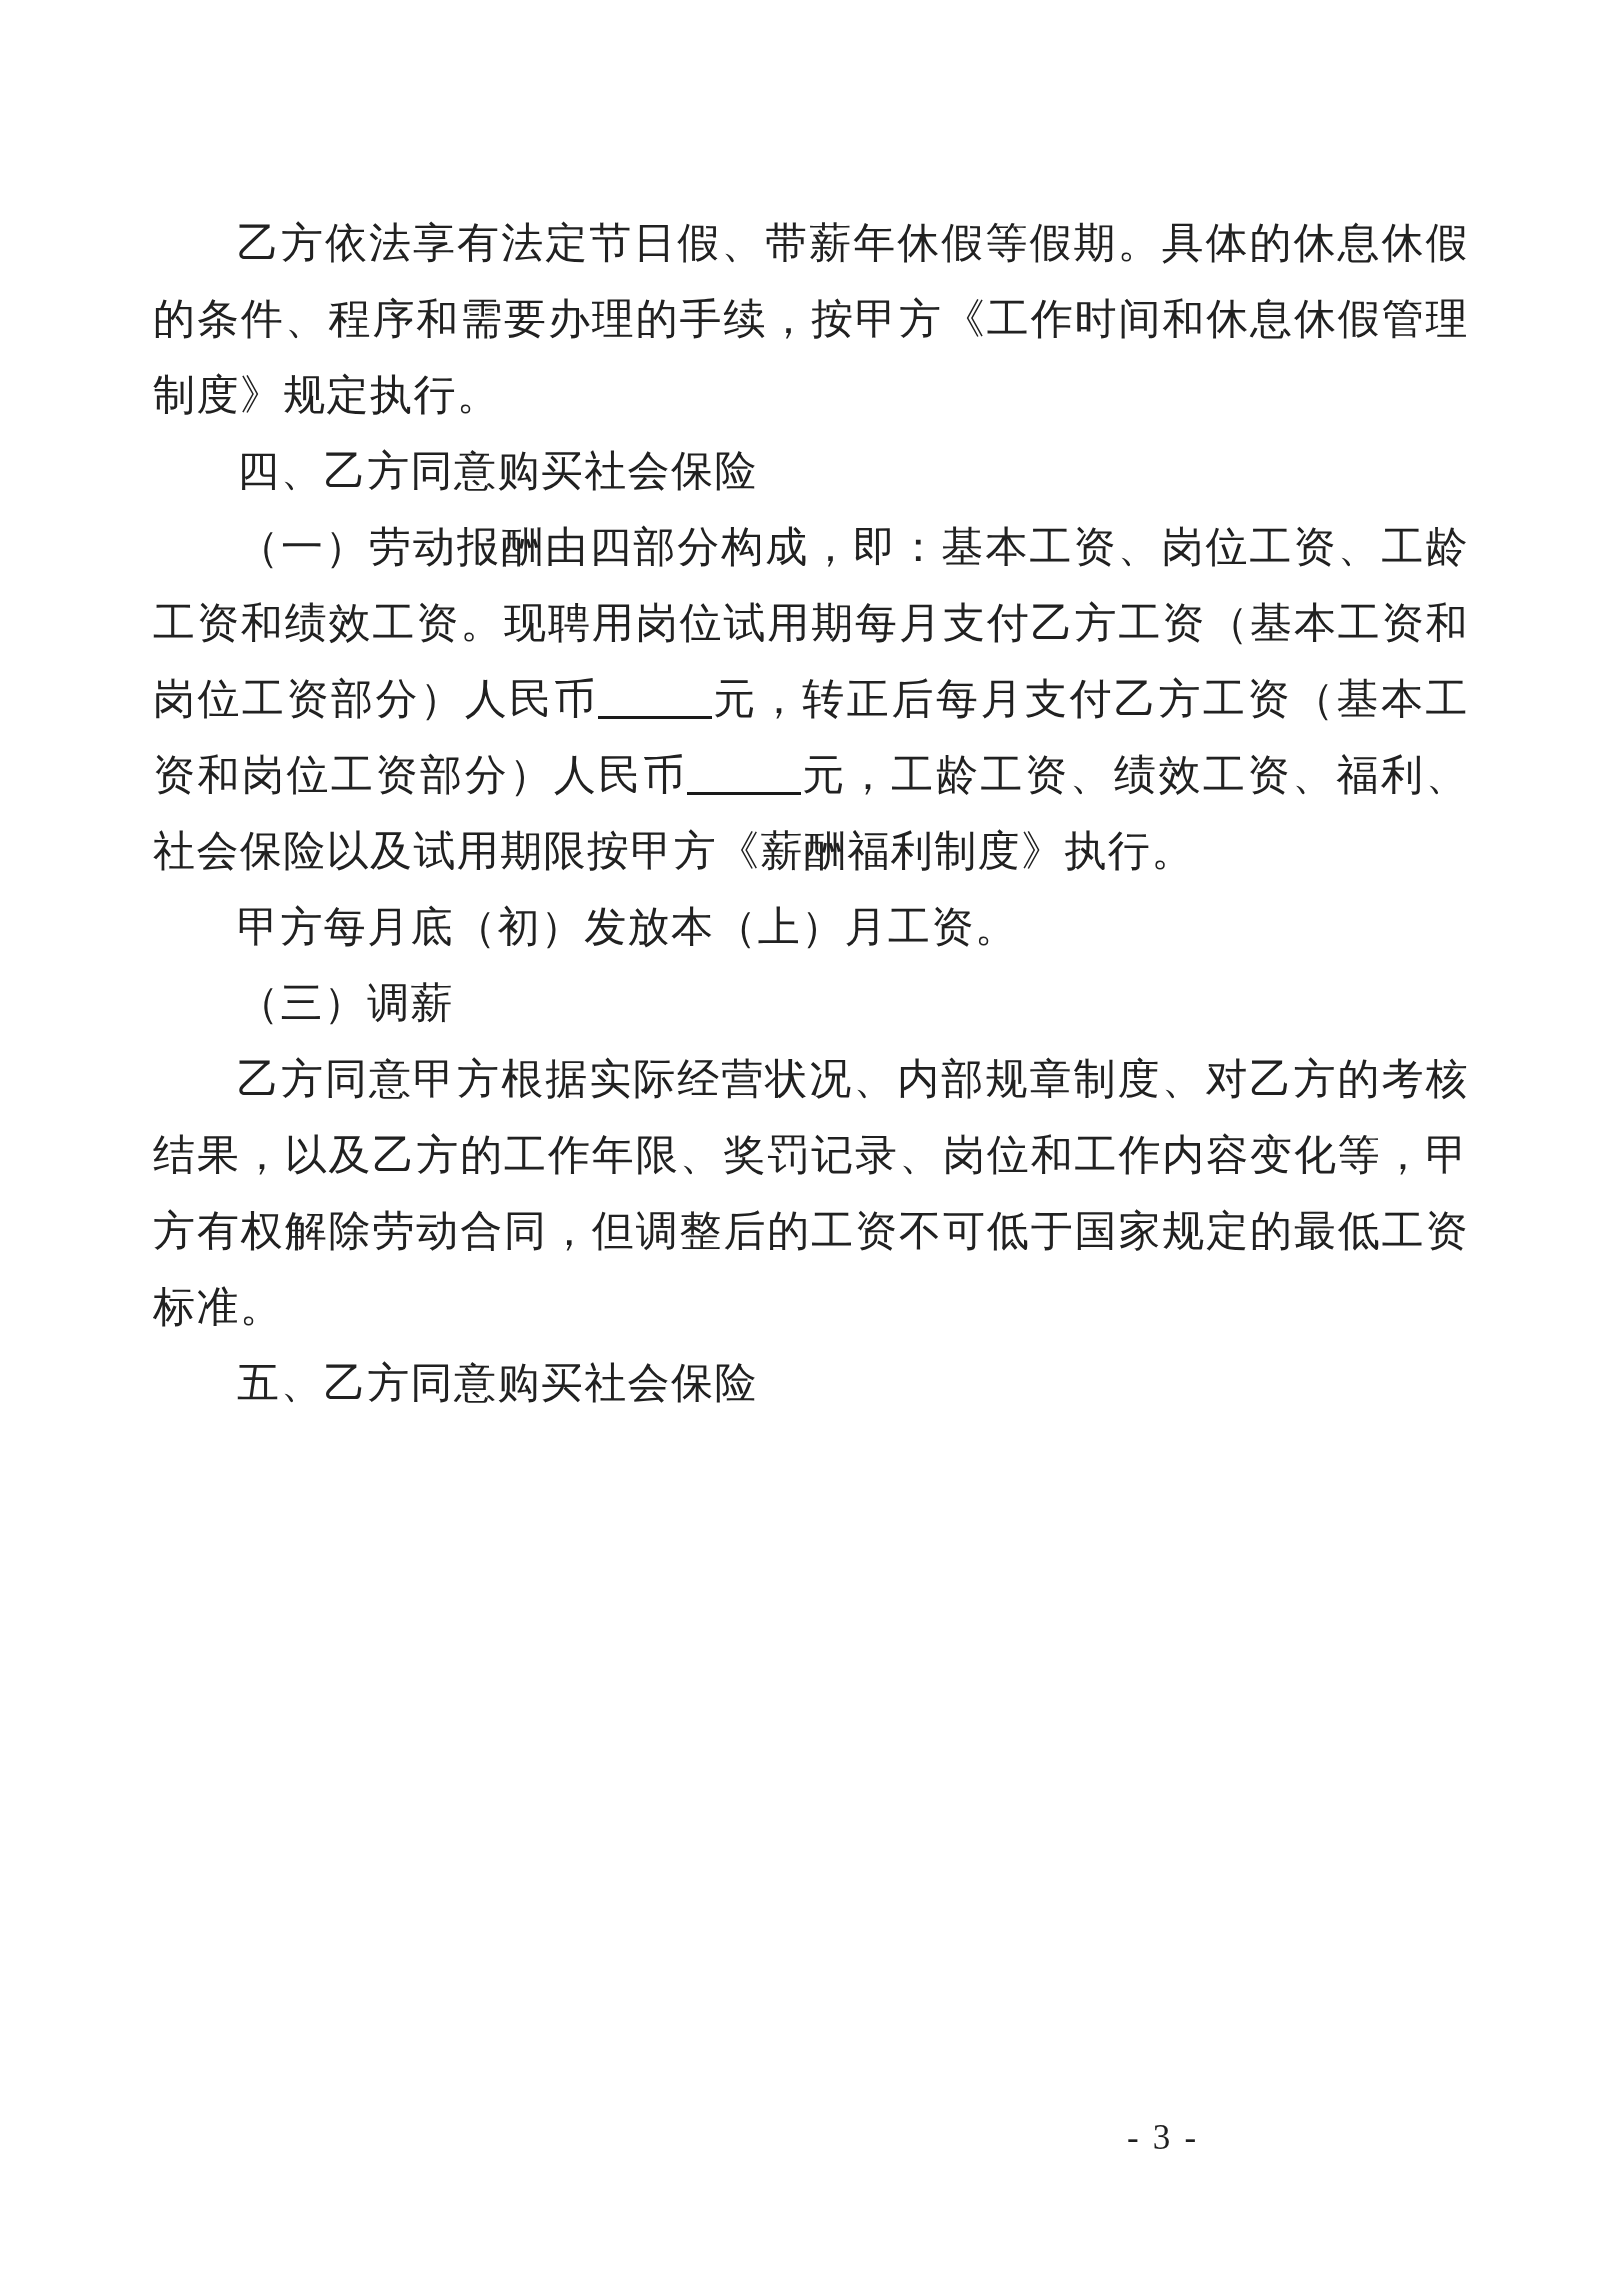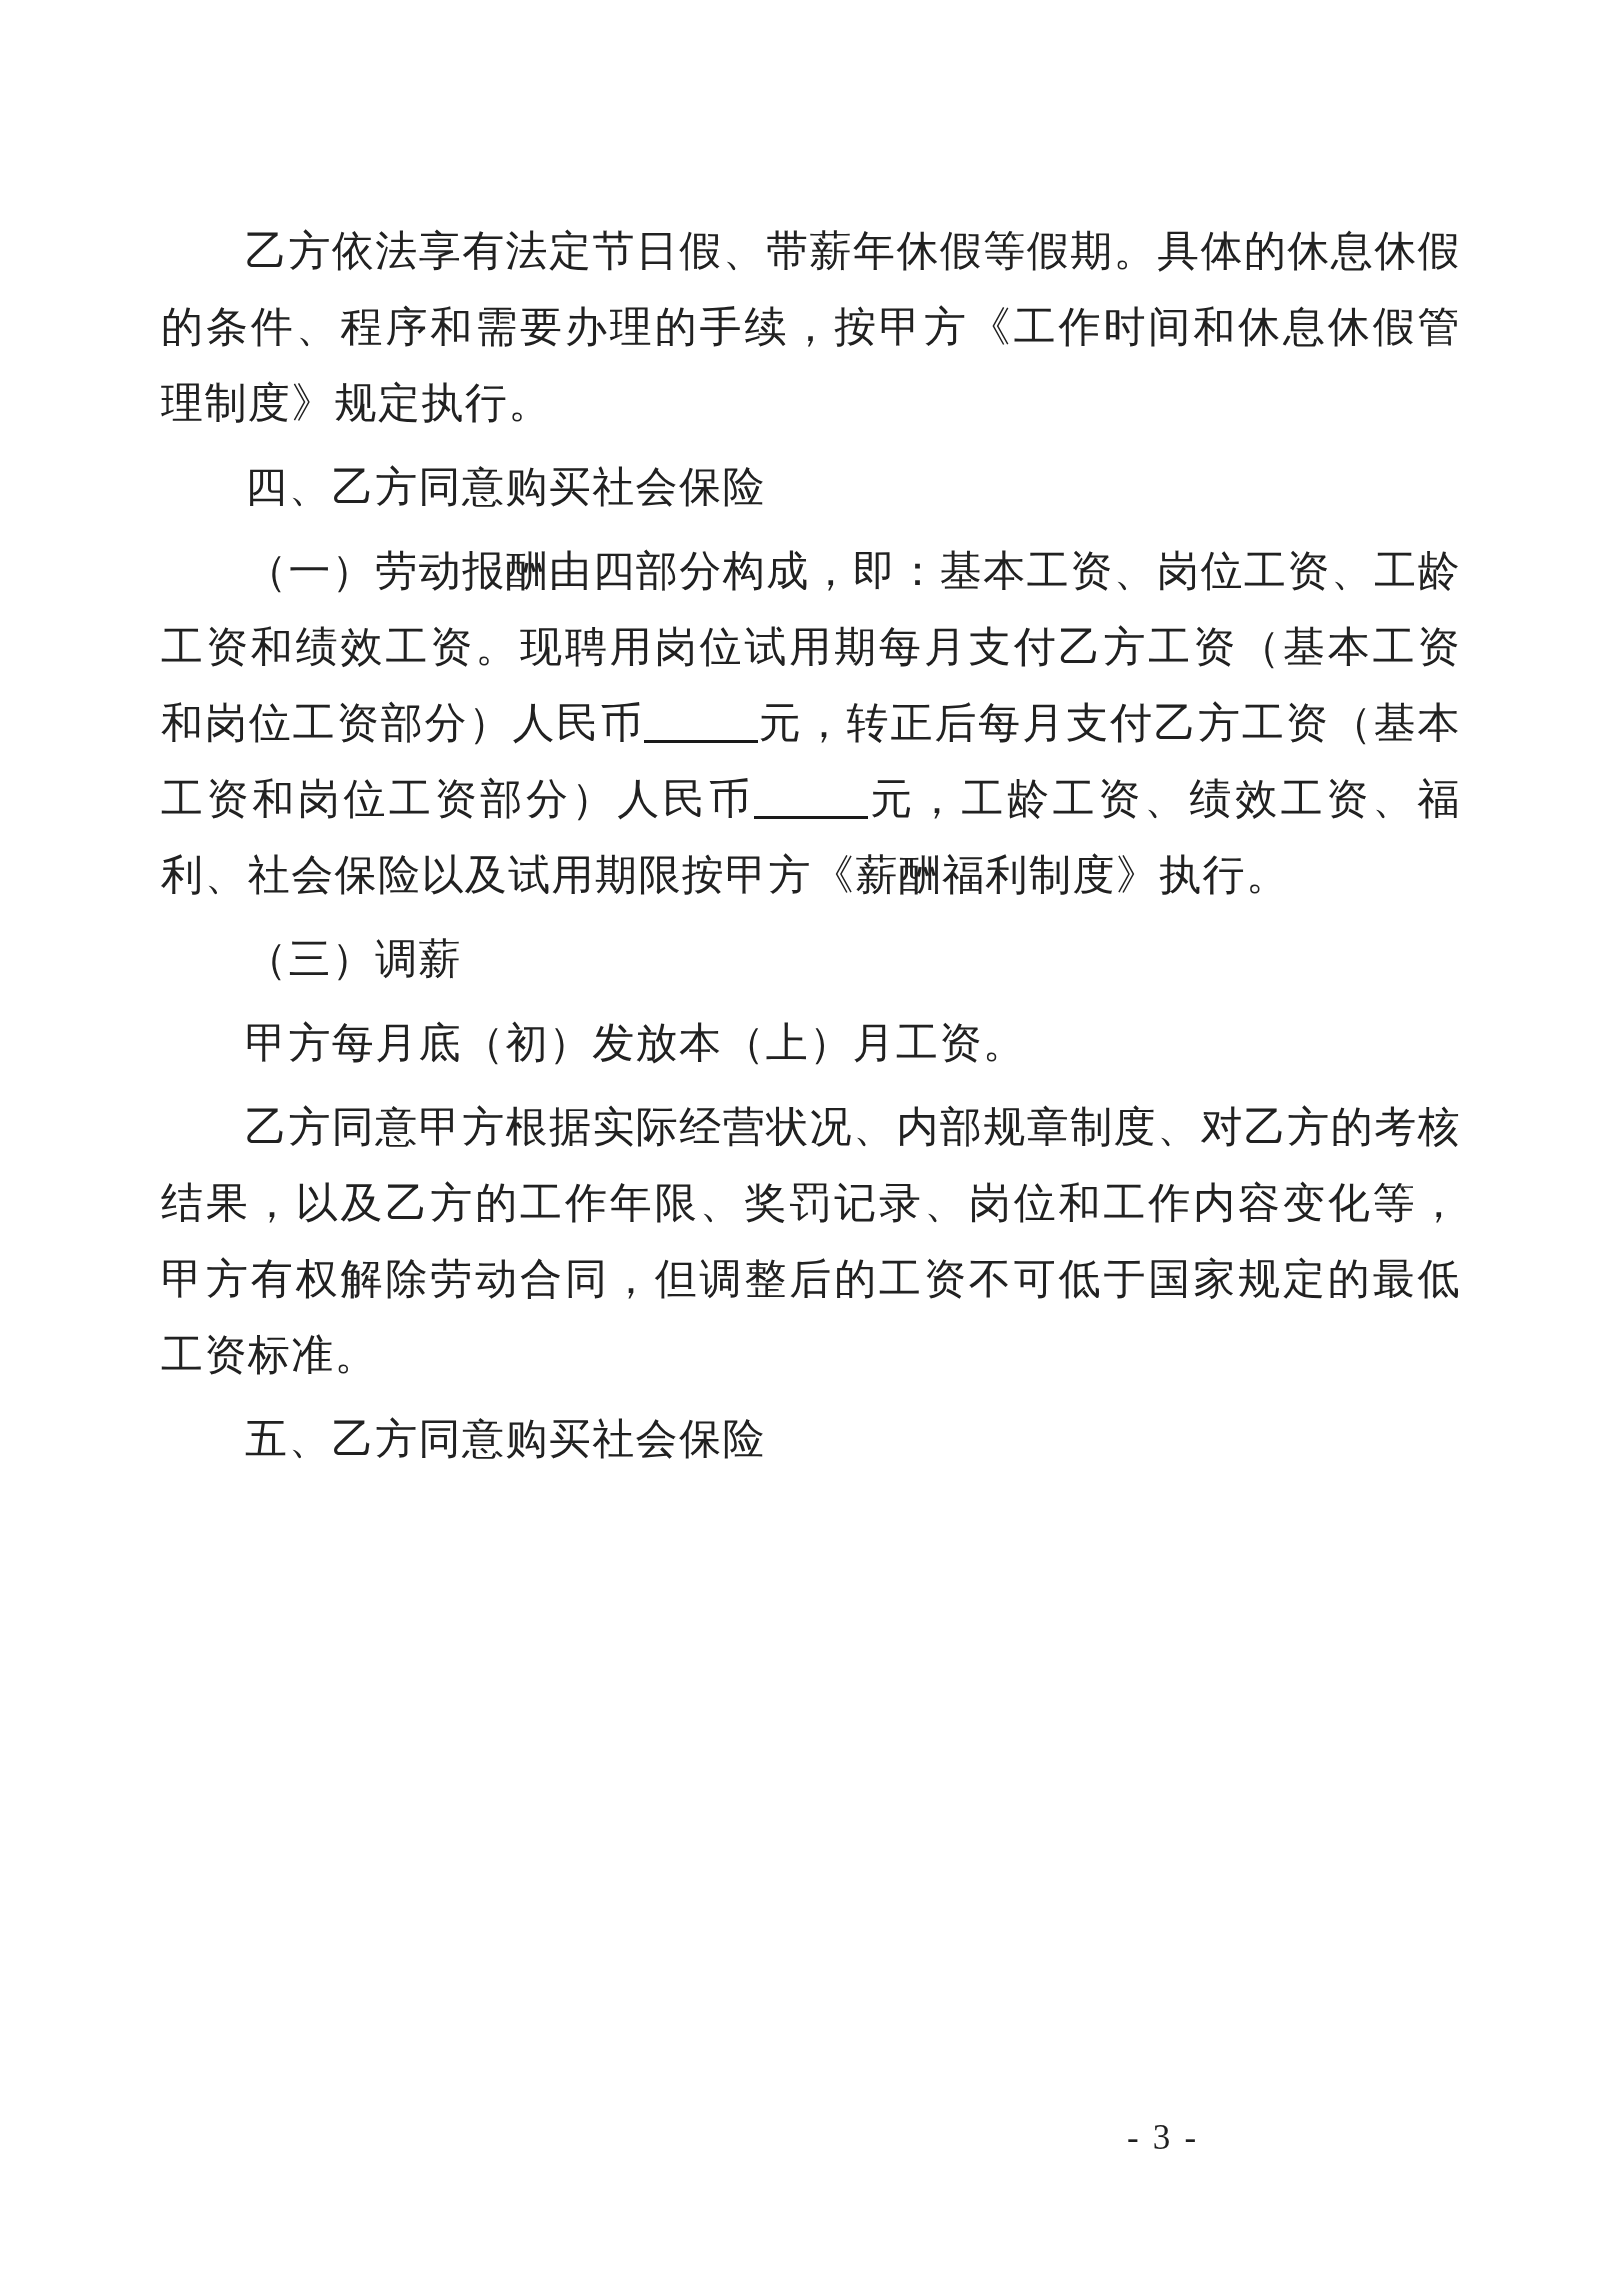--- a/index.html
+++ b/index.html
@@ -20,21 +20,21 @@
     left: 153px;
     top: 205px;
     width: 1316px;
     font-size: 42px;
     line-height: 76px;
     letter-spacing: 1.4px;
     color: #212121;
     text-align: justify;
   }
   .para {
-    margin: 8px;
+    margin: 0;
     padding: 0;
     text-indent: 84px;
   }
   .blank {
     display: inline-block;
     width: 114px;
     height: 36px;
     border-bottom: 3.6px solid #1a1a1a;
     vertical-align: -5.5px;
   }
@@ -49,20 +49,20 @@
   }
 </style>
 </head>
 <body>
 
 <div class="page">
   <div class="content" id="contract-body">
       <p class="para"><span>乙方依法享有法定节日假、带薪年休假等假期。具体的休息休假的条件、程序和需要办理的手续，按甲方《工作时间和休息休假管理制度》规定执行。</span></p>
       <p class="para"><span>四、乙方同意购买社会保险</span></p>
       <p class="para"><span>（一）劳动报酬由四部分构成，即：基本工资、岗位工资、工龄工资和绩效工资。现聘用岗位试用期每月支付乙方工资（基本工资和岗位工资部分）人民币</span><span class="blank"></span><span>元，转正后每月支付乙方工资（基本工资和岗位工资部分）人民币</span><span class="blank"></span><span>元，工龄工资、绩效工资、福利、社会保险以及试用期限按甲方《薪酬福利制度》执行。</span></p>
+      <p class="para"><span>甲方每月底（初）发放本（上）月工资。</span></p>
       <p class="para"><span>（三）调薪</span></p>
-      <p class="para"><span>甲方每月底（初）发放本（上）月工资。</span></p>
       <p class="para"><span>乙方同意甲方根据实际经营状况、内部规章制度、对乙方的考核结果，以及乙方的工作年限、奖罚记录、岗位和工作内容变化等，甲方有权解除劳动合同，但调整后的工资不可低于国家规定的最低工资标准。</span></p>
       <p class="para"><span>五、乙方同意购买社会保险</span></p>
     </div>
   <div class="page-number">- 3 -</div>
 </div>
 
 
 </body></html>

